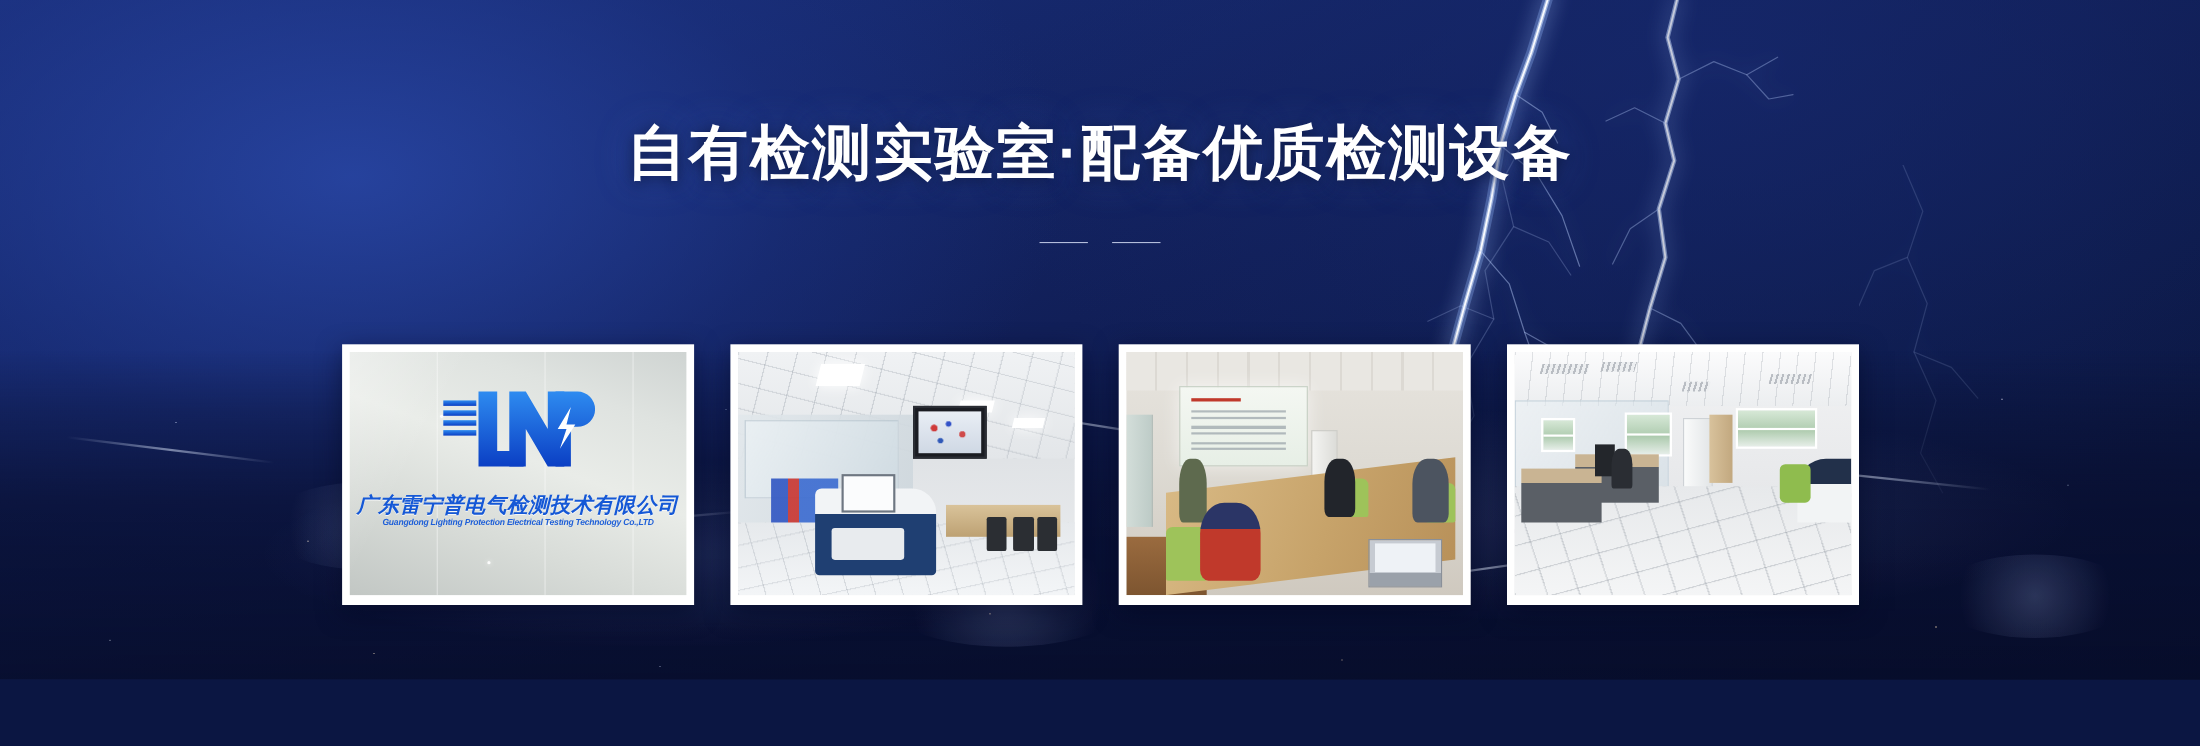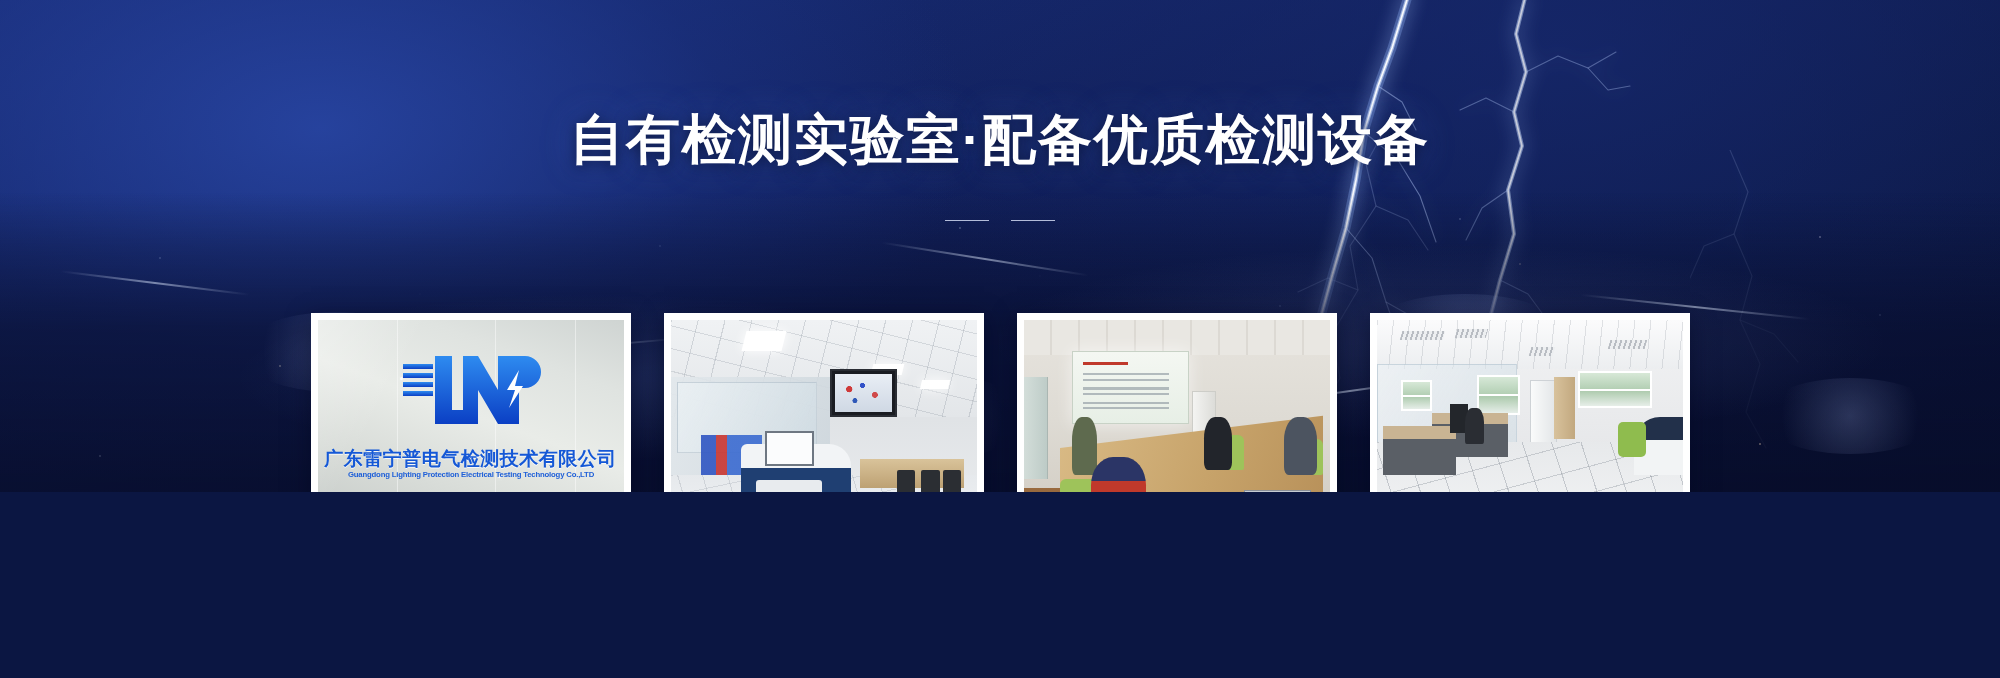--- a/index.html
+++ b/index.html
@@ -1,20 +1,20 @@
 <!DOCTYPE html>
 <html><head>
 <meta charset="utf-8">
 <style>
   * { margin:0; padding:0; box-sizing:border-box; }
   html,body { width:2000px; height:678px; overflow:hidden; background:#0b1642; }
   body { font-family:"Liberation Sans","DejaVu Sans",sans-serif; }
 
   .banner{
-    position:relative; width:2000px; height:492px; overflow:hidden;
+    position:relative; width:2000px; height:618px; overflow:hidden;
     background:
       radial-gradient(ellipse 900px 520px at 16% 26%, rgba(42,72,168,.80) 0%, rgba(29,52,134,.40) 45%, rgba(14,28,84,0) 72%),
       radial-gradient(ellipse 1000px 620px at 78% 8%, rgba(22,40,108,.75) 0%, rgba(13,25,74,0) 70%),
       linear-gradient(160deg,#1c3281 0%, #16296e 22%, #111f58 48%, #0d1a49 70%, #0a1338 100%);
   }
 
   
   .city{
     position:absolute; left:0; bottom:0; width:2000px; height:300px;
     opacity:.92;
@@ -73,21 +73,21 @@
   .subtitle{
     font-size:22px; color:#eaf0ff; letter-spacing:1.5px; white-space:nowrap;
     text-shadow:0 1px 8px rgba(8,16,50,.8);
   }
 
   
   .cards{ position:absolute; left:0; top:313px; width:2000px;
           display:flex; justify-content:center; gap:33px; }
   .card{ width:320px; height:237px; background:#ffffff; padding:7px 7px 9px 7px;
          box-shadow:0 6px 22px rgba(3,8,32,.55); }
-  .photo{ width:100%; height:100%; overflow:hidden; position:relative; }
+  .photo{ width:100%; height:100%; overflow:hidden; position:relative;font-style:italic; }
 
   
   .p-wall{
     background:
       linear-gradient(118deg, rgba(255,255,255,.30) 0%, rgba(255,255,255,0) 26%),
       linear-gradient(200deg,#cfd4d2 0%, #dfe3e0 22%, #e9ece8 45%, #d8dcd8 70%, #c2c7c4 100%);
   }
   .p-wall .seam{ position:absolute; top:0; bottom:0; width:1px; background:rgba(255,255,255,.45); }
   .logo-mark{ position:absolute; left:50%; top:30px; transform:translateX(-50%); }
   .wall-cn{

